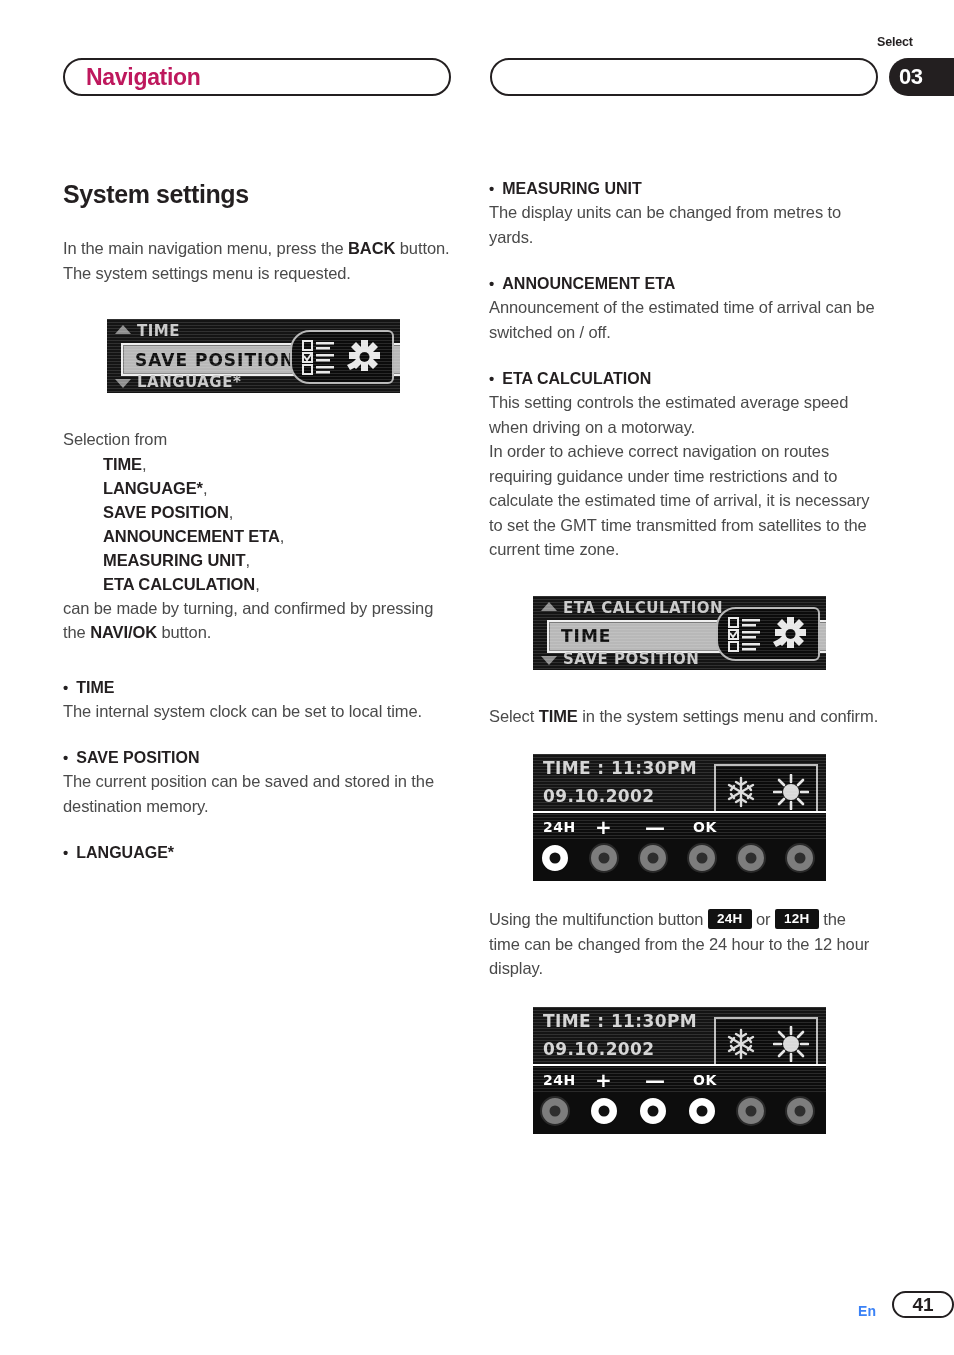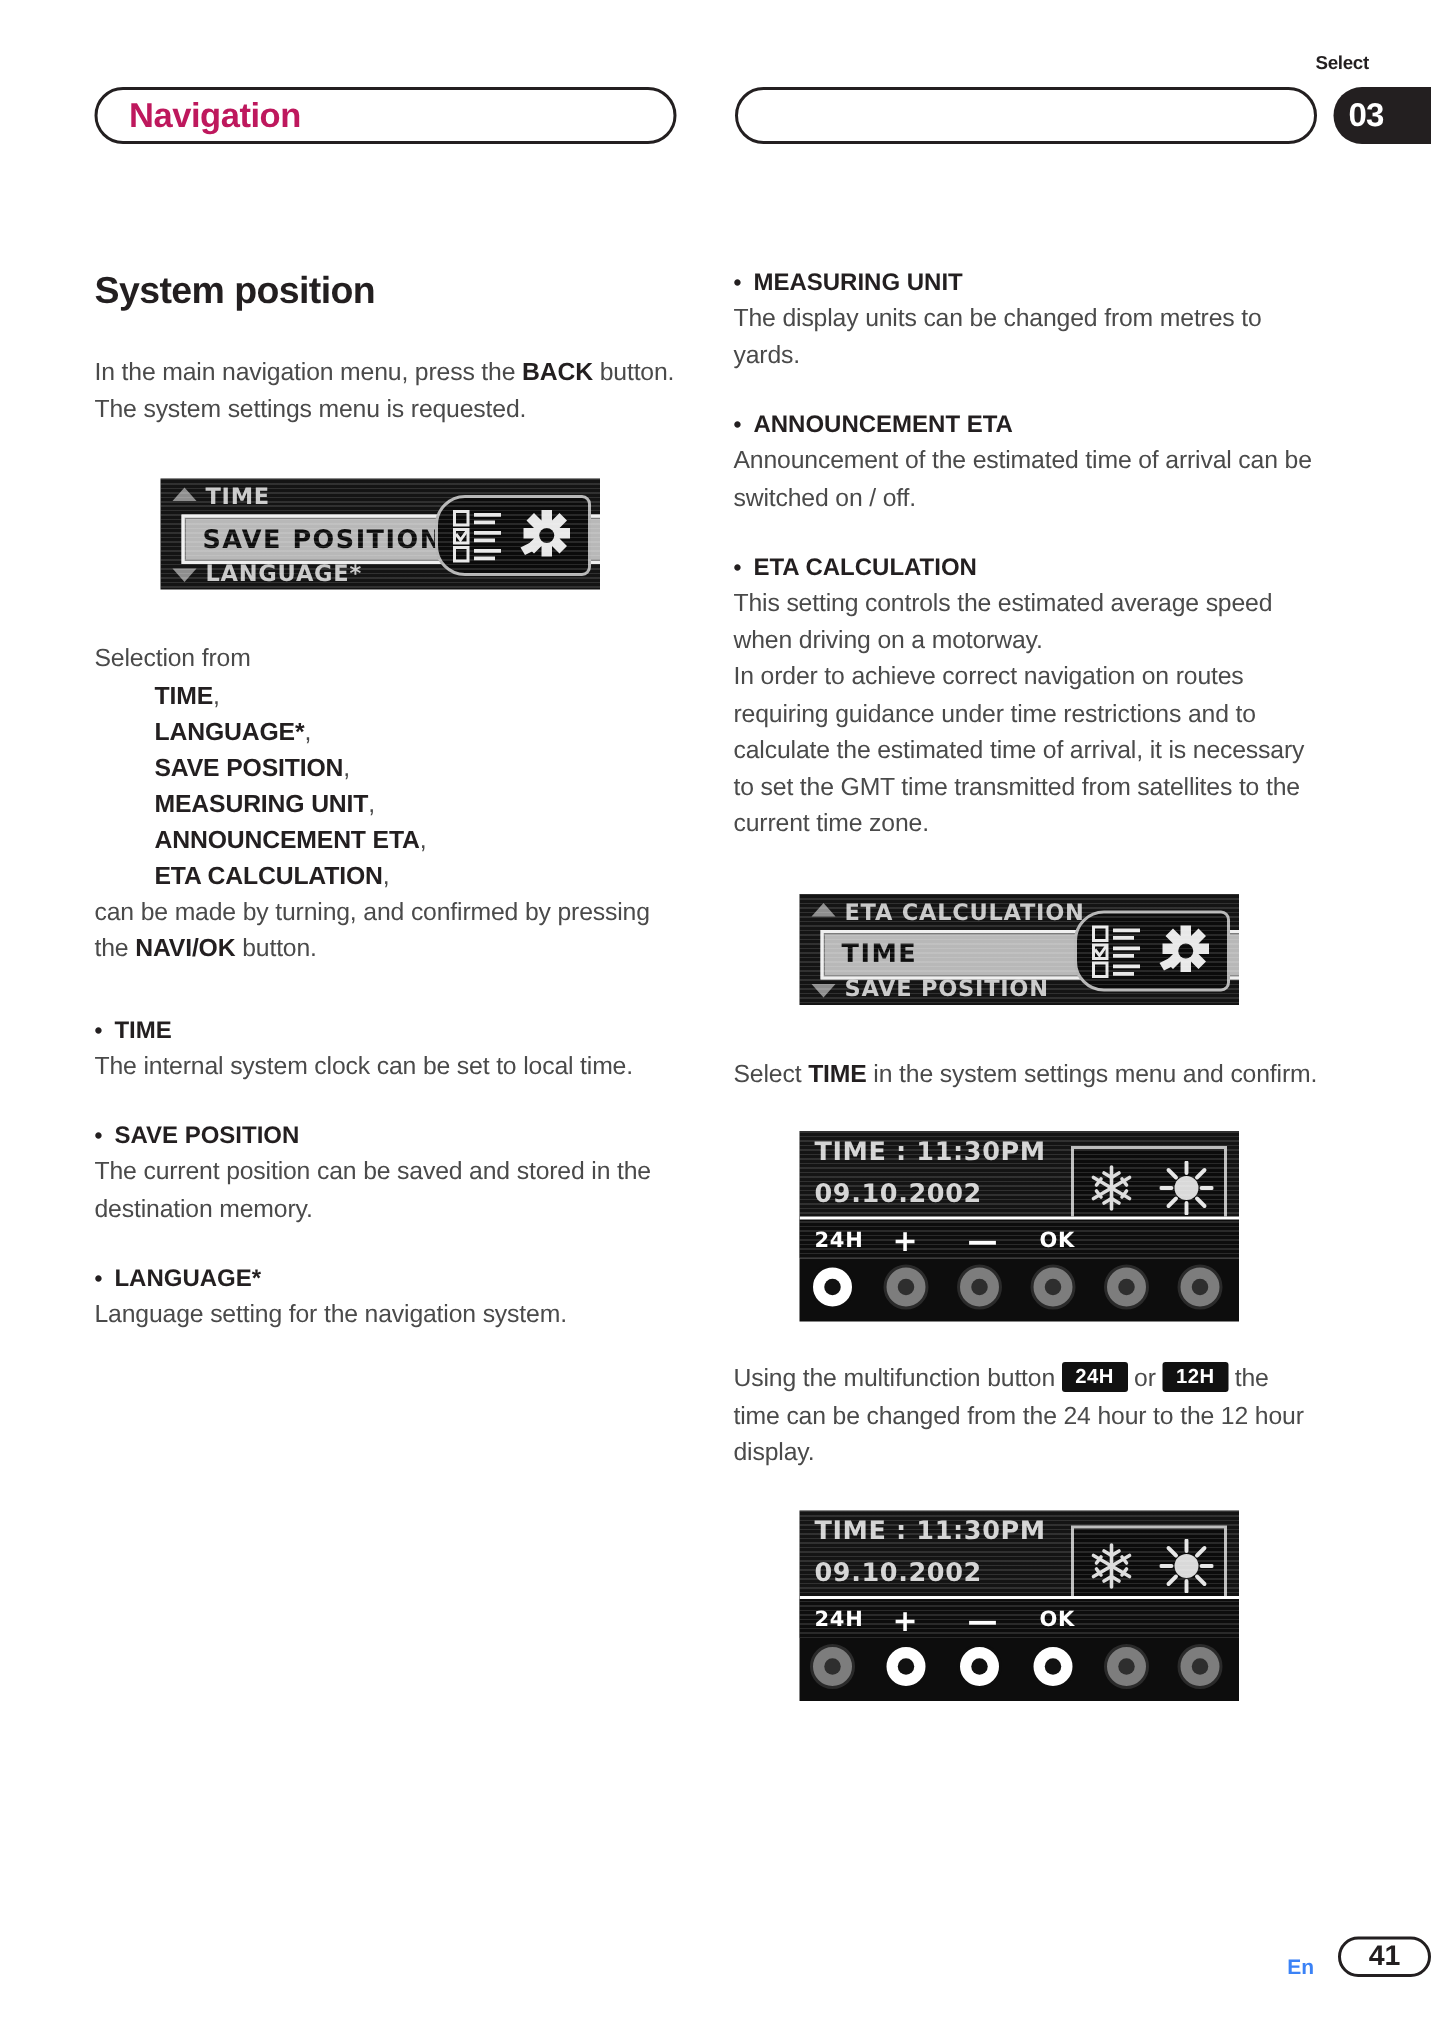--- a/index.html
+++ b/index.html
@@ -365,21 +365,21 @@
   </div>
   <div class="hdr-pill" id="hdr-pill-right"></div>
   <div id="section-label">Select</div>
   <div id="section-badge">
     <span id="section-badge-number">03</span>
   </div>
 </div>
 
 <div class="col" id="col-left">
 
-  <h1 class="sect">System position</h1>
+  <h1 class="sect">System settings</h1>
 
   <p class="body">
     <span>In the main navigation menu, press the </span><b class="em">BACK</b><span> button.</span><br>
     <span>The system settings menu is requested.</span>
   </p>
 
   <div class="gap-l"></div>
 
   <div class="lcd-wrap" style="margin-left:44px;">
     <div class="lcd-menu" style="width:293px;height:74px;">
@@ -414,22 +414,22 @@
     </div>
   </div>
 
   <div class="gap-l"></div>
 
   <p class="body">Selection from</p>
   <ul class="menu-list">
     <li><span>TIME</span><span class="comma">,</span></li>
     <li><span>LANGUAGE*</span><span class="comma">,</span></li>
     <li><span>SAVE POSITION</span><span class="comma">,</span></li>
+    <li><span>ANNOUNCEMENT ETA</span><span class="comma">,</span></li>
     <li><span>MEASURING UNIT</span><span class="comma">,</span></li>
-    <li><span>ANNOUNCEMENT ETA</span><span class="comma">,</span></li>
     <li><span>ETA CALCULATION</span><span class="comma">,</span></li>
   </ul>
   <p class="body">
     <span>can be made by turning, and confirmed by pressing the </span><b class="em">NAVI/OK</b><span> button.</span>
   </p>
 
   <div class="gap-l"></div>
 
   <div>
     <div class="bullet-head"><span class="dot">•</span><span>TIME</span></div>
@@ -440,21 +440,20 @@
 
   <div>
     <div class="bullet-head"><span class="dot">•</span><span>SAVE POSITION</span></div>
     <p class="body">The current position can be saved and stored in the destination memory.</p>
   </div>
 
   <div class="gap"></div>
 
   <div>
     <div class="bullet-head"><span class="dot">•</span><span>LANGUAGE*</span></div>
-    <p class="body">Language setting for the navigation system.</p>
   </div>
 
 </div>
 
 <div class="col" id="col-right">
 
   <div>
     <div class="bullet-head"><span class="dot">•</span><span>MEASURING UNIT</span></div>
     <p class="body">The display units can be changed from metres to yards.</p>
   </div>

